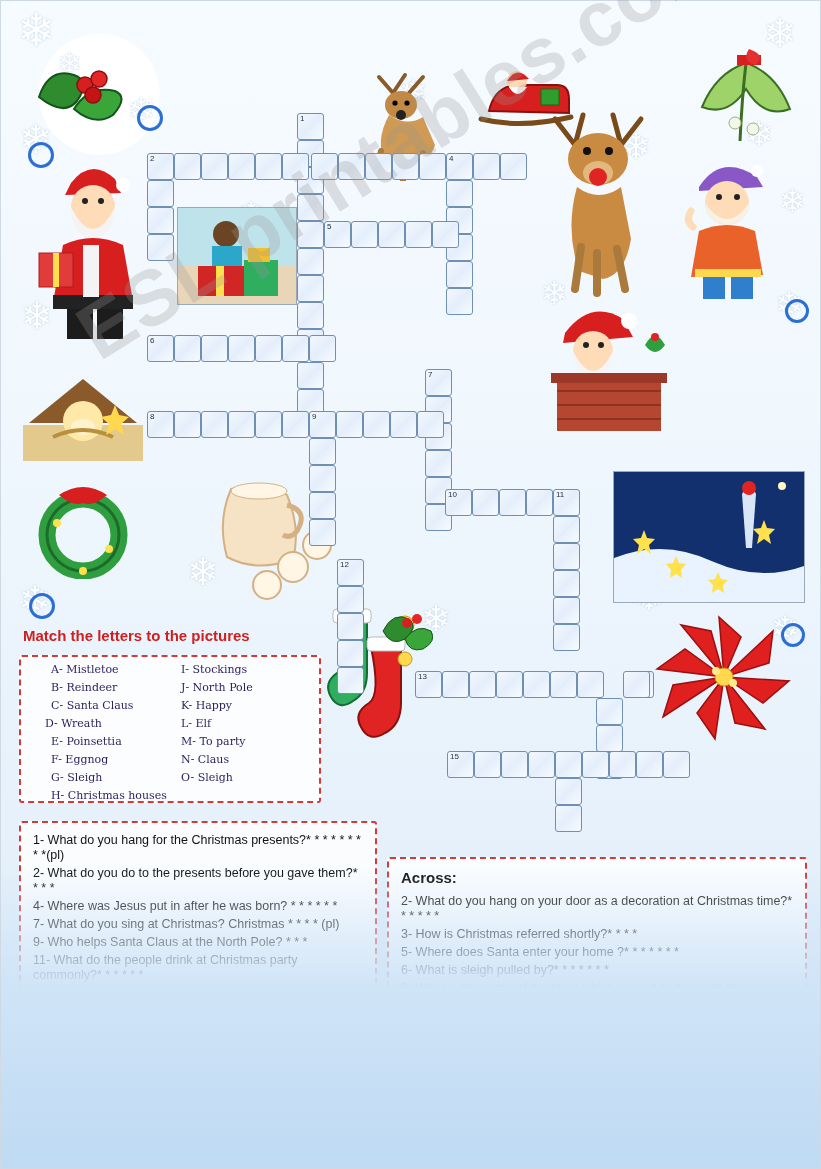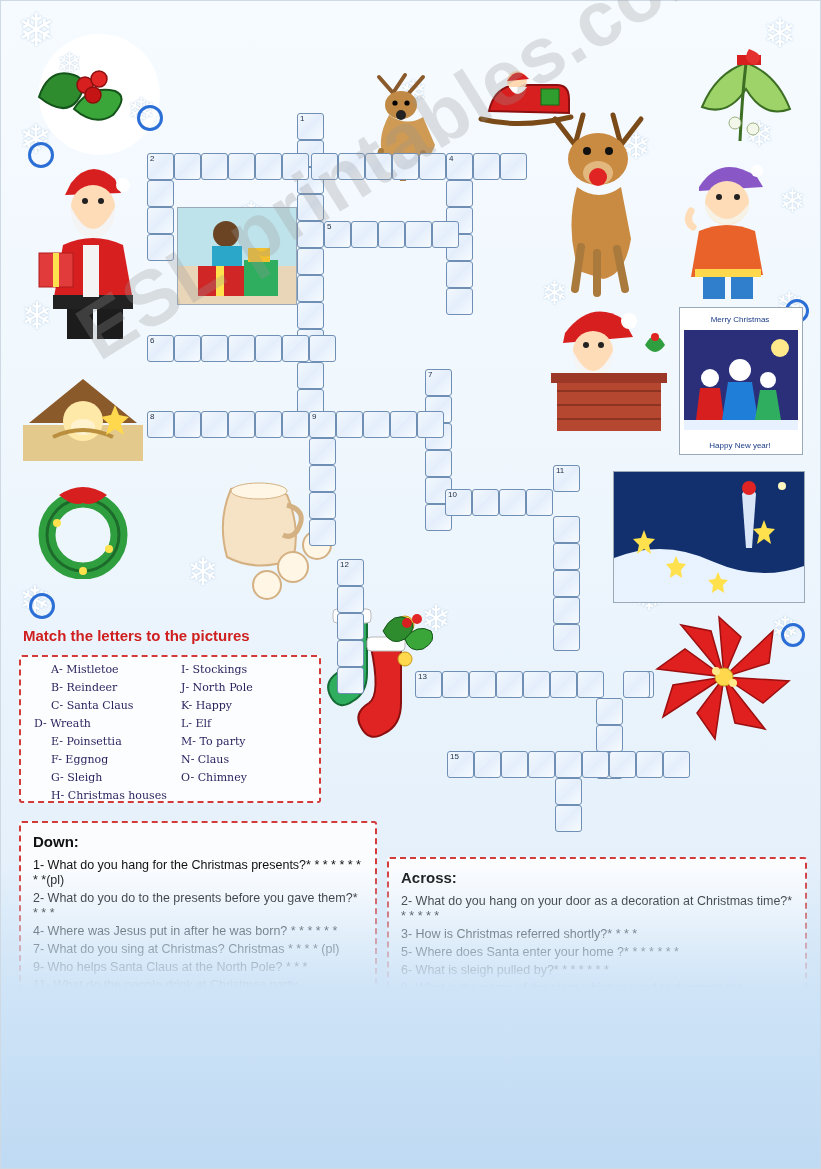--- a/index.html
+++ b/index.html
@@ -250,38 +250,20 @@
         <line x1="16" y1="98" x2="120" y2="98"></line>
         <line x1="16" y1="112" x2="120" y2="112"></line>
         <line x1="16" y1="126" x2="120" y2="126"></line>
       </g>
       <rect x="10" y="80" width="116" height="10" fill="#9c3827"></rect>
       <path d="M104 52 q10 -18 20 0 q-10 14 -20 0Z" fill="#2f9e3f"></path>
       <circle cx="114" cy="44" r="4" fill="#e02424"></circle>
     </svg>
   </div>
 
-  <div class="pic box" style="left:678px;top:306px;width:122px;height:146px;">
-    <svg width="122" height="146" viewBox="0 0 122 146">
-      <rect width="122" height="146" fill="#ffffff"></rect>
-      <rect x="4" y="22" width="114" height="100" fill="#2b2f7a"></rect>
-      <circle cx="100" cy="40" r="9" fill="#ffe98a"></circle>
-      <text x="60" y="14" font-size="8" fill="#1b3b86" text-anchor="middle" font-family="Liberation Sans, sans-serif">Merry Christmas</text>
-      <text x="60" y="140" font-size="8" fill="#1b3b86" text-anchor="middle" font-family="Liberation Sans, sans-serif">Happy New year!</text>
-      <g fill="#ffffff">
-          <circle cx="30" cy="70" r="9"></circle>
-          <circle cx="60" cy="62" r="11"></circle>
-          <circle cx="88" cy="72" r="8"></circle>
-        </g>
-      <path d="M20 80 h20 l4 32 h-28Z" fill="#d81f1f"></path>
-      <path d="M48 74 h24 l6 38 h-36Z" fill="#1f7fd8"></path>
-      <path d="M80 82 h16 l5 30 h-26Z" fill="#2fae5f"></path>
-      <rect x="4" y="112" width="114" height="10" fill="#e8f1ff"></rect>
-    </svg>
-  </div>
 
   <div class="pic box" style="left:612px;top:470px;width:190px;height:130px;">
     <svg width="190" height="130" viewBox="0 0 190 130">
       <rect width="190" height="130" fill="#12306e"></rect>
       <path d="M0 86 q50 -20 100 4 q46 20 90 4 l0 36 l-190 0Z" fill="#e9f3ff"></path>
       <g fill="#ffe14d">
         <path d="M30 58 l3 8 l8 1 l-6 6 l2 9 l-7 -5 l-7 5 l2 -9 l-6 -6 l8 -1Z"></path>
         <path d="M62 84 l3 7 l7 1 l-5 6 l1 8 l-6 -4 l-6 4 l1 -8 l-5 -6 l7 -1Z"></path>
         <path d="M104 100 l3 7 l7 1 l-5 5 l1 8 l-6 -4 l-6 4 l1 -8 l-5 -5 l7 -1Z"></path>
         <path d="M150 48 l3 8 l8 1 l-6 6 l2 9 l-7 -5 l-7 5 l2 -9 l-6 -6 l8 -1Z"></path>
@@ -440,21 +422,21 @@
     <div class="cell" style="left:308px;top:464px;"></div>
     <div class="cell" style="left:308px;top:491px;"></div>
     <div class="cell" style="left:308px;top:518px;"></div>
 
     <div class="cell" style="left:444px;top:488px;">
         <span class="num">10</span>
       </div>
     <div class="cell" style="left:471px;top:488px;"></div>
     <div class="cell" style="left:498px;top:488px;"></div>
     <div class="cell" style="left:525px;top:488px;"></div>
-    <div class="cell" style="left:552px;top:464px;">
+    <div class="cell" style="left:552px;top:488px;">
         <span class="num">11</span>
       </div>
 
     <div class="cell" style="left:552px;top:515px;"></div>
     <div class="cell" style="left:552px;top:542px;"></div>
     <div class="cell" style="left:552px;top:569px;"></div>
     <div class="cell" style="left:552px;top:596px;"></div>
     <div class="cell" style="left:552px;top:623px;"></div>
 
     <div class="cell" style="left:336px;top:558px;">
@@ -498,39 +480,38 @@
     <div class="cell" style="left:554px;top:777px;"></div>
     <div class="cell" style="left:554px;top:804px;"></div>
   </div>
 
   <div class="legend-title">Match the letters to the pictures</div>
   <div class="legend">
     <ul>
       <li style="left:30px;top:6px;">A- Mistletoe</li>
       <li style="left:30px;top:24px;">B- Reindeer</li>
       <li style="left:30px;top:42px;">C- Santa Claus</li>
-      <li style="left:13px;top:60px;">D- Wreath</li>
+      <li style="left:24px;top:60px;">D- Wreath</li>
       <li style="left:30px;top:78px;">E- Poinsettia</li>
       <li style="left:30px;top:96px;">F- Eggnog</li>
       <li style="left:30px;top:114px;">G- Sleigh</li>
       <li style="left:30px;top:132px;">H- Christmas houses</li>
     </ul>
     <ul>
       <li style="left:160px;top:6px;">I-  Stockings</li>
       <li style="left:160px;top:24px;">J- North Pole</li>
       <li style="left:160px;top:42px;">K- Happy</li>
       <li style="left:160px;top:60px;">L- Elf</li>
       <li style="left:160px;top:78px;">M- To party</li>
       <li style="left:160px;top:96px;">N- Claus</li>
-      <li style="left:160px;top:114px;">O- Chimney</li>
+      <li style="left:160px;top:114px;">O- Sleigh</li>
     </ul>
   </div>
 
   <div class="clues" id="down-box">
-    <h3>Down:</h3>
     <p>1- What do you hang for the Christmas presents?* * * * * * * * *(pl)</p>
     <p>2- What do you do to the presents before you gave them?* * * *</p>
     <p>4- Where was Jesus put in after he was born? * * * * * *</p>
     <p>7- What do you sing at Christmas? Christmas * * * * (pl)</p>
     <p>9- Who helps Santa Claus at the North Pole? * * *</p>
     <p>11- What do the people drink at Christmas party commonly?* * * * * *</p>
     <p>14- What is the name of the ornament which has red berries?* * * *</p>
   </div>
 
   <div class="clues" id="across-box">

